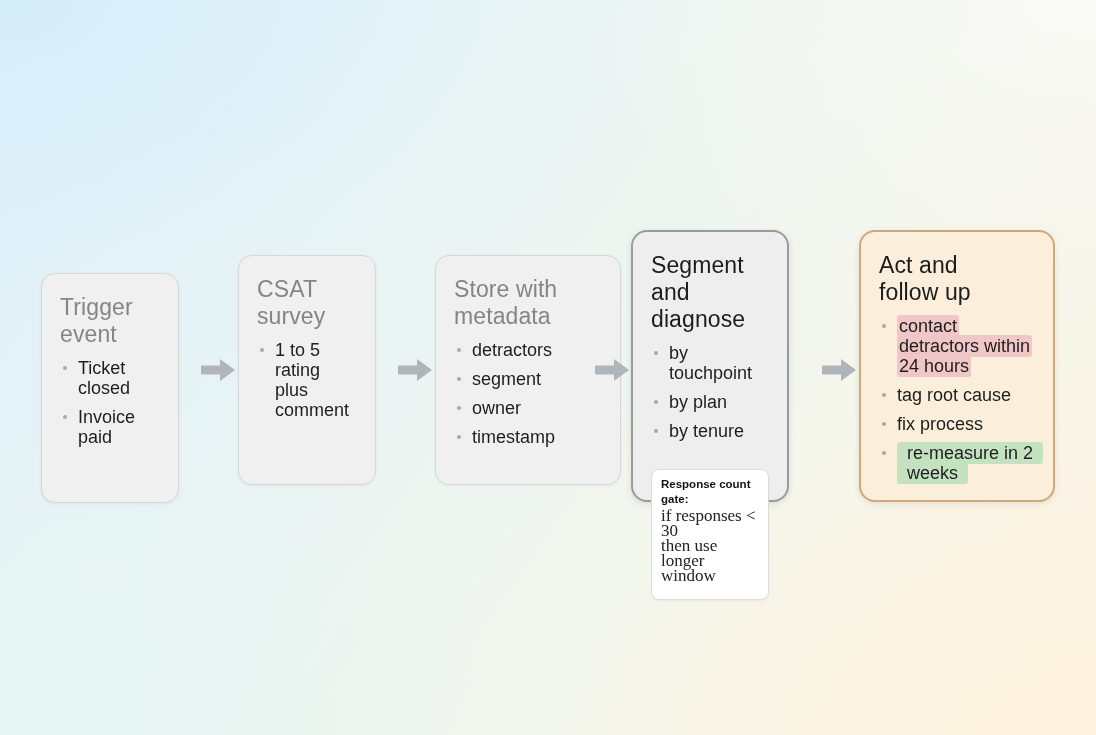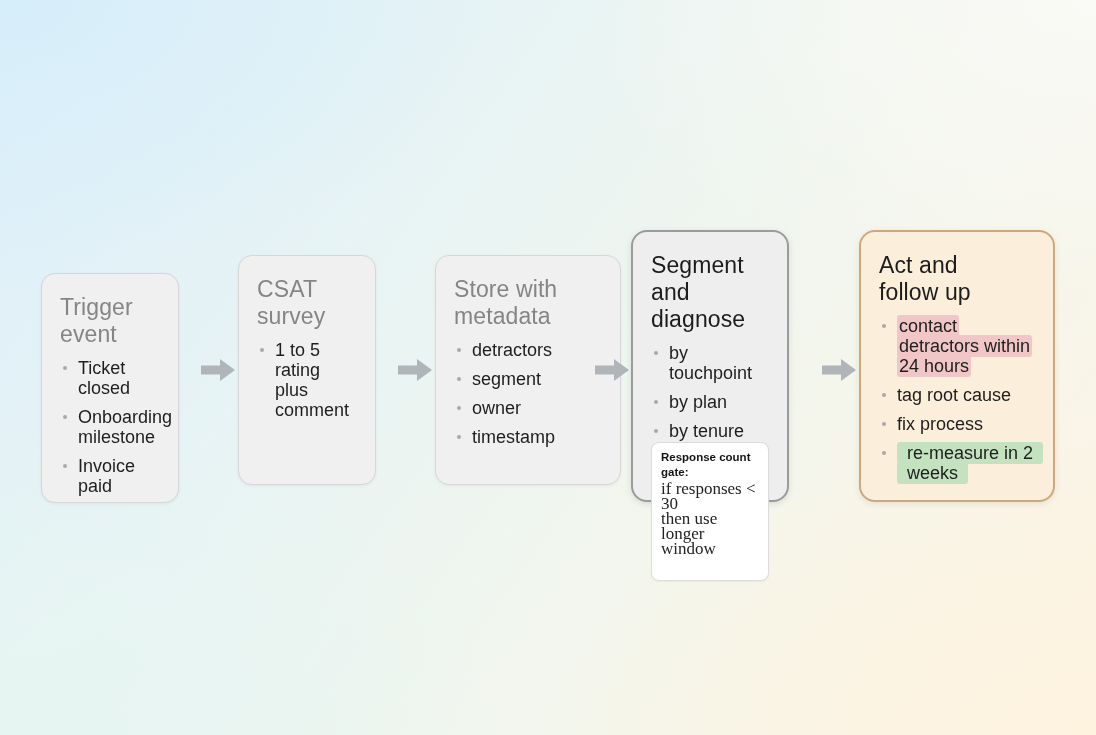--- a/index.html
+++ b/index.html
@@ -97,25 +97,25 @@
   }
   .hl-green {
     background: #c4e2c0;
     border-radius: 3px;
     padding: 1px 10px;
     box-decoration-break: clone;
     -webkit-box-decoration-break: clone;
   }
 
   .callout {
-    margin-top: 1px;
+    margin-top: 28px;
     background: #ffffff;
     border: 1px solid #dcdcdc;
     border-radius: 8px;
-    padding: 7px 9px 24px 9px;
+    padding: 7px 9px 16px 9px;
     box-shadow: 0 1px 2px rgba(60,70,80,0.06);
   }
   .callout-title {
     font-size: 11.5px;
     font-weight: bold;
     color: #141414;
     line-height: 15px;
     margin-bottom: 1px;
   }
   .callout-body {
@@ -148,21 +148,20 @@
 </head>
 <body>
 
 <div id="flow">
 
   <div class="card" id="card-0">
     <div class="card-title">Trigger
 event</div>
     <ul class="bullets">
       <li><span>Ticket closed</span></li>
-      <li><span>Onboarding milestone</span></li>
       <li><span>Invoice paid</span></li>
     </ul>
   </div>
 
   <div class="arrow" id="arrow-0">
     <svg width="34" height="26" viewBox="0 0 34 26" aria-hidden="true">
       <path d="M0 8.5 H19 V2 L34 13 L19 24 V17.5 H0 Z" fill="#b0b5ba"></path>
     </svg>
   </div>
 

